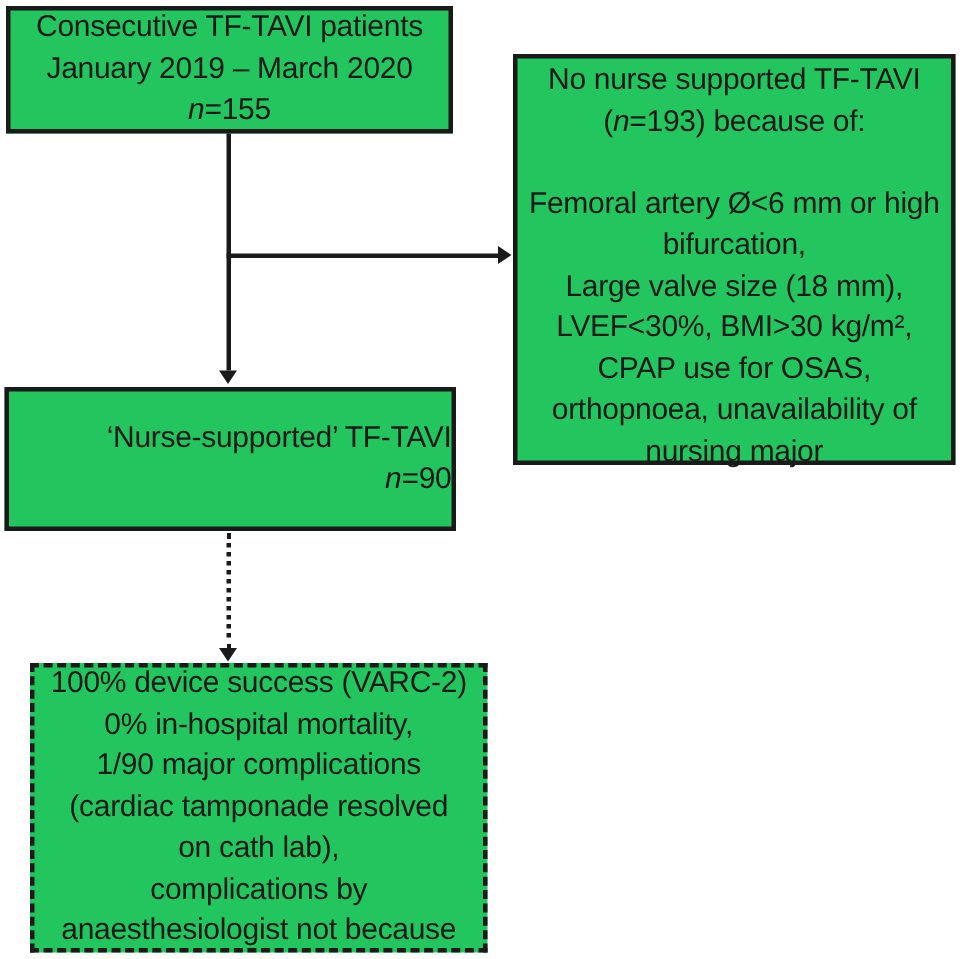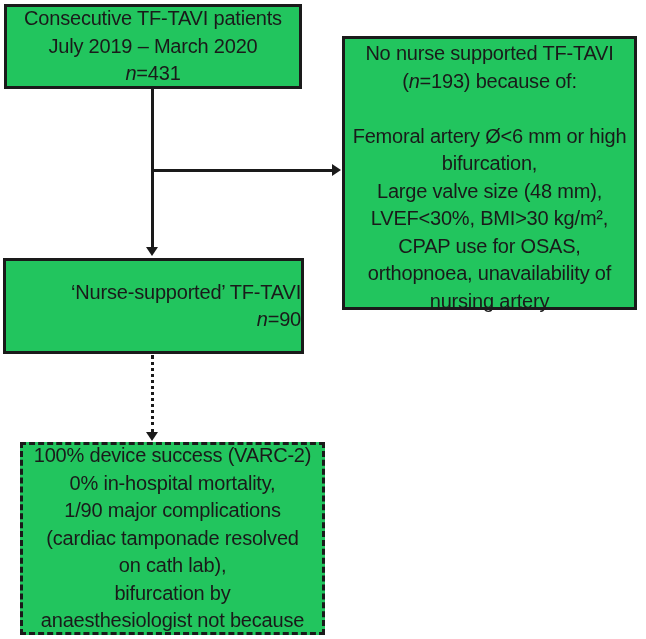--- a/index.html
+++ b/index.html
@@ -59,49 +59,49 @@
   }
   i { font-style: italic; }
 </style>
 </head>
 <body>
 
 <div class="canvas" style="background: rgb(255, 255, 255); color: rgb(26, 26, 26);">
 
   <div class="box box-top">
       <div class="line"><span>Consecutive TF-TAVI patients</span></div>
-      <div class="line"><span>July 2019 – March 2020</span></div>
-      <div class="line"><i>n</i><span>=431</span></div>
+      <div class="line"><span>January 2019 – March 2020</span></div>
+      <div class="line"><i>n</i><span>=155</span></div>
     </div>
 
   <div class="box box-side">
       <div class="line"><span>No nurse supported TF-TAVI</span></div>
       <div class="line"><span>(</span><i>n</i><span>=193) because of:</span></div>
       <div class="line">&nbsp;</div>
       <div class="line"><span>Femoral artery Ø&lt;6 mm or high</span></div>
       <div class="line"><span>bifurcation,</span></div>
-      <div class="line"><span>Large valve size (48 mm),</span></div>
+      <div class="line"><span>Large valve size (18 mm),</span></div>
       <div class="line"><span>LVEF&lt;30%, BMI&gt;30 kg/m²,</span></div>
       <div class="line"><span>CPAP use for OSAS,</span></div>
       <div class="line"><span>orthopnoea, unavailability of</span></div>
-      <div class="line"><span>nursing artery</span></div>
+      <div class="line"><span>nursing major</span></div>
     </div>
 
   <div class="box box-mid">
       <div class="line"><span>‘Nurse-supported’ TF-TAVI</span></div>
       <div class="line"><i>n</i><span>=90</span></div>
     </div>
 
   <div class="box box-outcome">
       <div class="line"><span>100% device success (VARC-2)</span></div>
       <div class="line"><span>0% in-hospital mortality,</span></div>
       <div class="line"><span>1/90 major complications</span></div>
       <div class="line"><span>(cardiac tamponade resolved</span></div>
       <div class="line"><span>on cath lab),</span></div>
-      <div class="line"><span>bifurcation by</span></div>
+      <div class="line"><span>complications by</span></div>
       <div class="line"><span>anaesthesiologist not because</span></div>
     </div>
 
   <div class="connector conn-v1"></div>
   <div class="arrowhead arrow-down-1"></div>
 
   <div class="connector conn-h1"></div>
   <div class="arrowhead arrow-right-1"></div>
 
   <div class="connector conn-v2"></div>

